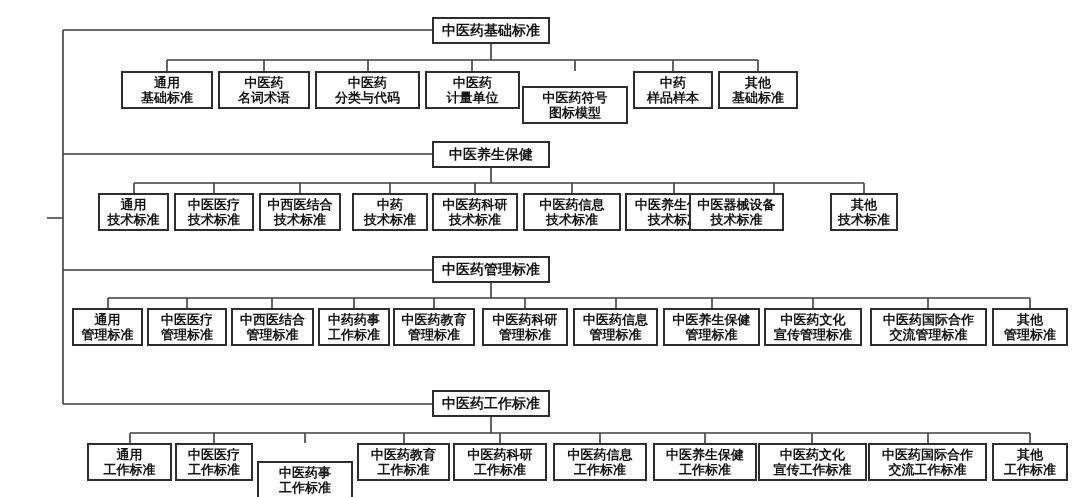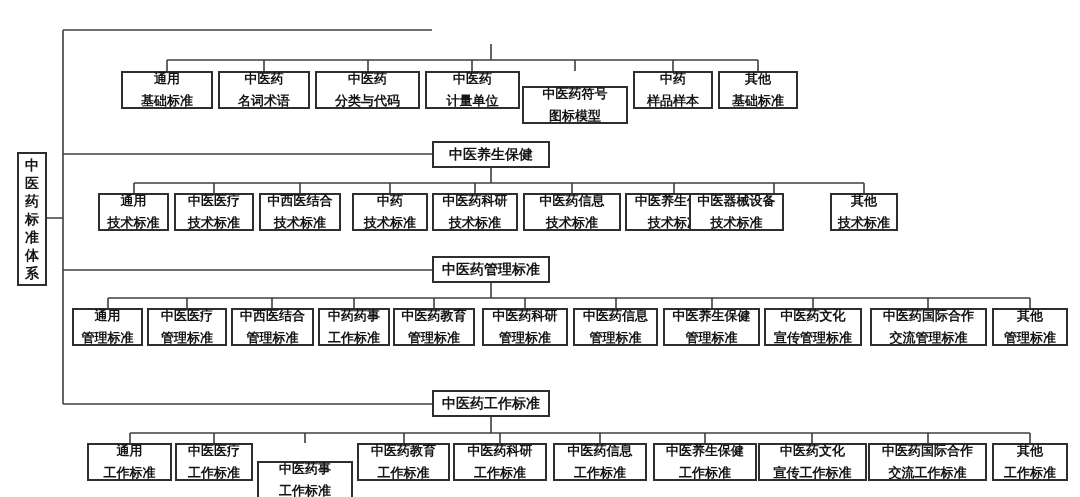--- a/index.html
+++ b/index.html
@@ -7,21 +7,21 @@
     position:relative;width:1080px;height:497px;background:#fff;overflow:hidden;
     font-family:"DejaVu Sans", sans-serif;
   }
   .wrap svg{position:absolute;left:0;top:0;}
   .b,.t,.r{
     position:absolute;box-sizing:border-box;background:#fff;
     border:2px solid #2e2e2e;color:#141414;
     display:flex;align-items:center;justify-content:center;
     text-align:center;font-weight:bold;
   }
-  .b{height:38px;font-size:13px;line-height:22px;white-space:pre-line;}
+  .b{height:38px;font-size:13px;line-height:15px;white-space:pre-line;}
   .t{height:27px;width:118px;left:432px;font-size:14px;}
   .r{left:17px;top:152px;width:30px;height:134px;font-size:14px;line-height:18px;word-break:break-all;padding:1px;}
 </style>
 </head>
 <body>
 
 <div class="wrap">
 
   <svg width="1080" height="497" viewBox="0 0 1080 497" aria-hidden="true">
     <path fill="none" stroke="#3f3f3f" stroke-width="1.6" d="
@@ -29,22 +29,22 @@
       M491 44V60 M167 60H758
       M167 60V71 M264 60V71 M368 60V71 M472 60V71 M575 60V71 M673 60V71 M758 60V71
       M491 168V183 M134 183H864
       M134 183V193 M214 183V193 M300 183V193 M390 183V193 M475 183V193 M572 183V193 M674 183V193 M774 183V193 M864 183V193
       M491 283V298 M108 298H1030
       M108 298V308 M187 298V308 M272 298V308 M354 298V308 M434 298V308 M525 298V308 M616 298V308 M712 298V308 M813 298V308 M928 298V308 M1030 298V308
       M491 417V433 M130 433H1030
       M130 433V443 M214 433V443 M305 433V443 M404 433V443 M500 433V443 M600 433V443 M705 433V443 M812 433V443 M928 433V443 M1030 433V443"></path>
   </svg>
 
-  <div class="r">中医药标准体系</div>
 
+  <div class="t" style="top:17px">中医药基础标准</div>
   <div class="t" style="top:141px">中医养生保健</div>
   <div class="t" style="top:390px">中医药工作标准</div>
   <div class="t" style="top:256px">中医药管理标准</div>
 
   <div class="b" style="top:71px;left:121px;width:92px">通用
 基础标准</div>
   <div class="b" style="top:71px;left:218px;width:92px">中医药
 名词术语</div>
   <div class="b" style="top:71px;left:315px;width:105px">中医药
 分类与代码</div>

